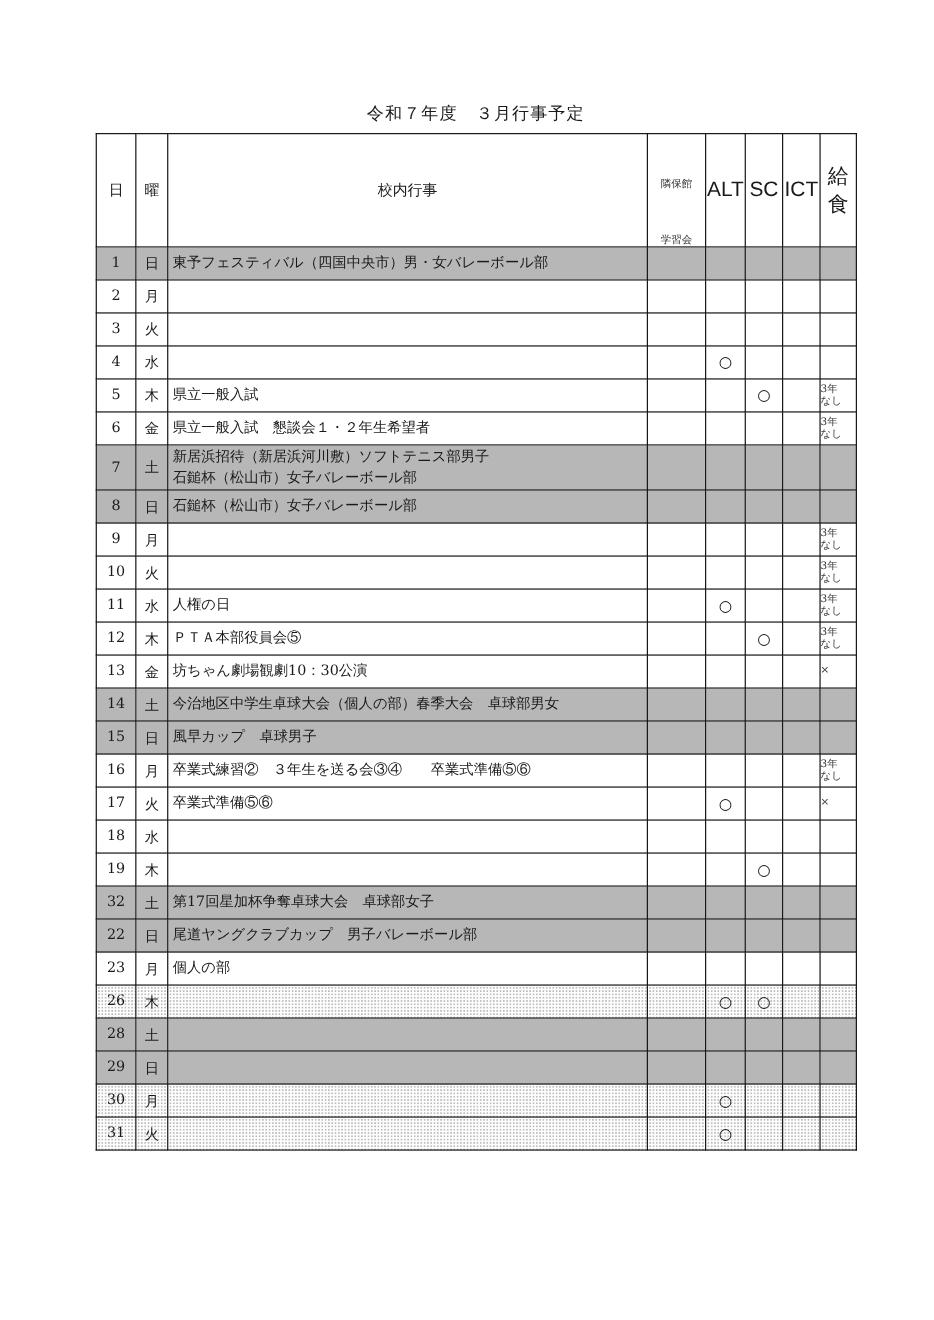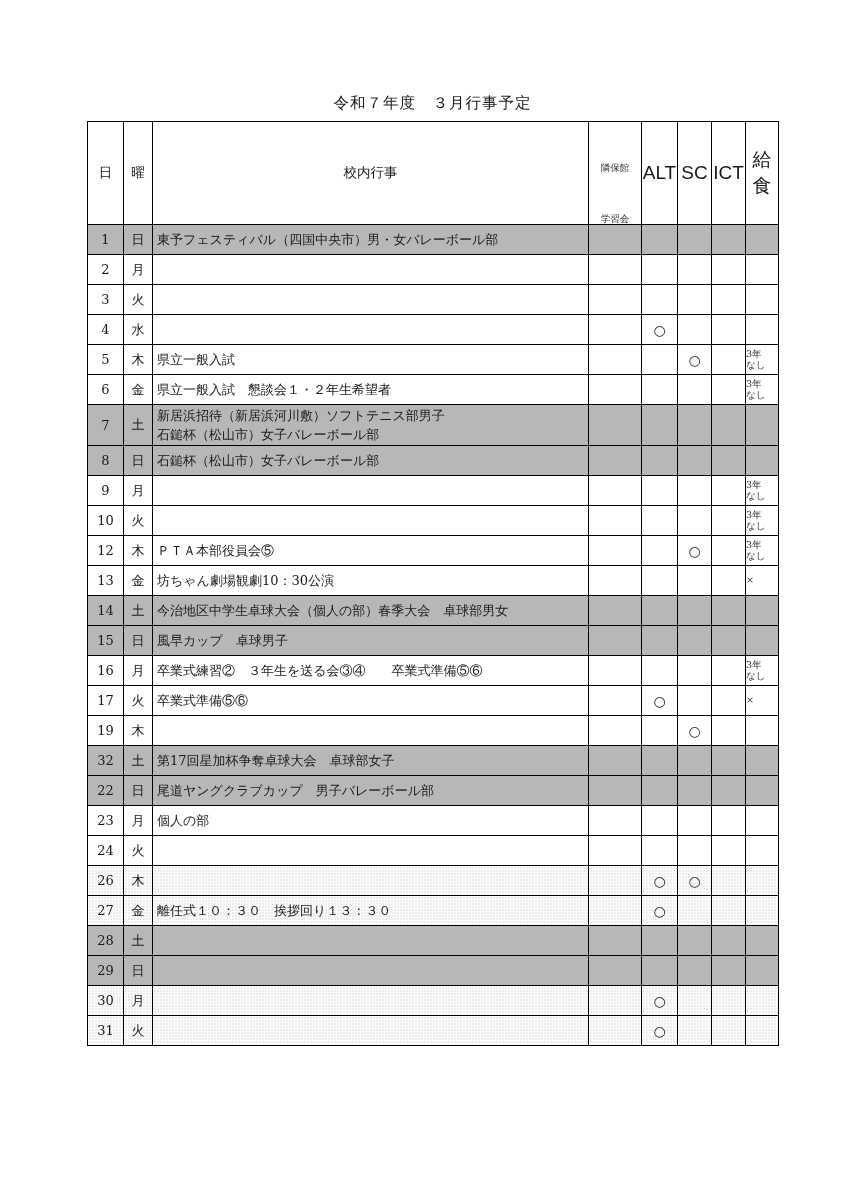--- a/index.html
+++ b/index.html
@@ -271,20 +271,41 @@
           <td class="c-mark"></td>
           <td class="c-mark"></td>
           <td class="c-mark"></td>
           <td class="c-lunch">
             <div>3年</div>
             <div>なし</div>
           </td>
         </tr>
         <tr class="shade-white">
           <td class="c-day">
+            <div>11</div>
+          </td>
+          <td class="c-wd">
+            <div>水</div>
+          </td>
+          <td class="c-ev">
+            <div>人権の日</div>
+          </td>
+          <td class="c-rin"></td>
+          <td class="c-mark">
+            <div>○</div>
+          </td>
+          <td class="c-mark"></td>
+          <td class="c-mark"></td>
+          <td class="c-lunch">
+            <div>3年</div>
+            <div>なし</div>
+          </td>
+        </tr>
+        <tr class="shade-white">
+          <td class="c-day">
             <div>12</div>
           </td>
           <td class="c-wd">
             <div>木</div>
           </td>
           <td class="c-ev">
             <div>ＰＴＡ本部役員会⑤</div>
           </td>
           <td class="c-rin"></td>
           <td class="c-mark"></td>
@@ -381,20 +402,34 @@
             <div>○</div>
           </td>
           <td class="c-mark"></td>
           <td class="c-mark"></td>
           <td class="c-lunch">
             <div>×</div>
           </td>
         </tr>
         <tr class="shade-white">
           <td class="c-day">
+            <div>18</div>
+          </td>
+          <td class="c-wd">
+            <div>水</div>
+          </td>
+          <td class="c-ev"></td>
+          <td class="c-rin"></td>
+          <td class="c-mark"></td>
+          <td class="c-mark"></td>
+          <td class="c-mark"></td>
+          <td class="c-lunch"></td>
+        </tr>
+        <tr class="shade-white">
+          <td class="c-day">
             <div>19</div>
           </td>
           <td class="c-wd">
             <div>木</div>
           </td>
           <td class="c-ev"></td>
           <td class="c-rin"></td>
           <td class="c-mark"></td>
           <td class="c-mark">
             <div>○</div>
@@ -443,67 +478,35 @@
           </td>
           <td class="c-ev">
             <div>個人の部</div>
           </td>
           <td class="c-rin"></td>
           <td class="c-mark"></td>
           <td class="c-mark"></td>
           <td class="c-mark"></td>
           <td class="c-lunch"></td>
         </tr>
-        <tr class="shade-white">
-          <td class="c-day">
-            <div>24</div>
-          </td>
-          <td class="c-wd">
-            <div>火</div>
-          </td>
-          <td class="c-ev"></td>
-          <td class="c-rin"></td>
-          <td class="c-mark"></td>
-          <td class="c-mark"></td>
-          <td class="c-mark"></td>
-          <td class="c-lunch"></td>
-        </tr>
         <tr class="shade-dots">
           <td class="c-day">
             <div>26</div>
           </td>
           <td class="c-wd">
             <div>木</div>
           </td>
           <td class="c-ev"></td>
           <td class="c-rin"></td>
           <td class="c-mark">
             <div>○</div>
           </td>
           <td class="c-mark">
             <div>○</div>
           </td>
-          <td class="c-mark"></td>
-          <td class="c-lunch"></td>
-        </tr>
-        <tr class="shade-dots">
-          <td class="c-day">
-            <div>27</div>
-          </td>
-          <td class="c-wd">
-            <div>金</div>
-          </td>
-          <td class="c-ev">
-            <div>離任式１０：３０　挨拶回り１３：３０</div>
-          </td>
-          <td class="c-rin"></td>
-          <td class="c-mark">
-            <div>○</div>
-          </td>
-          <td class="c-mark"></td>
           <td class="c-mark"></td>
           <td class="c-lunch"></td>
         </tr>
         <tr class="shade-gray">
           <td class="c-day">
             <div>28</div>
           </td>
           <td class="c-wd">
             <div>土</div>
           </td>

